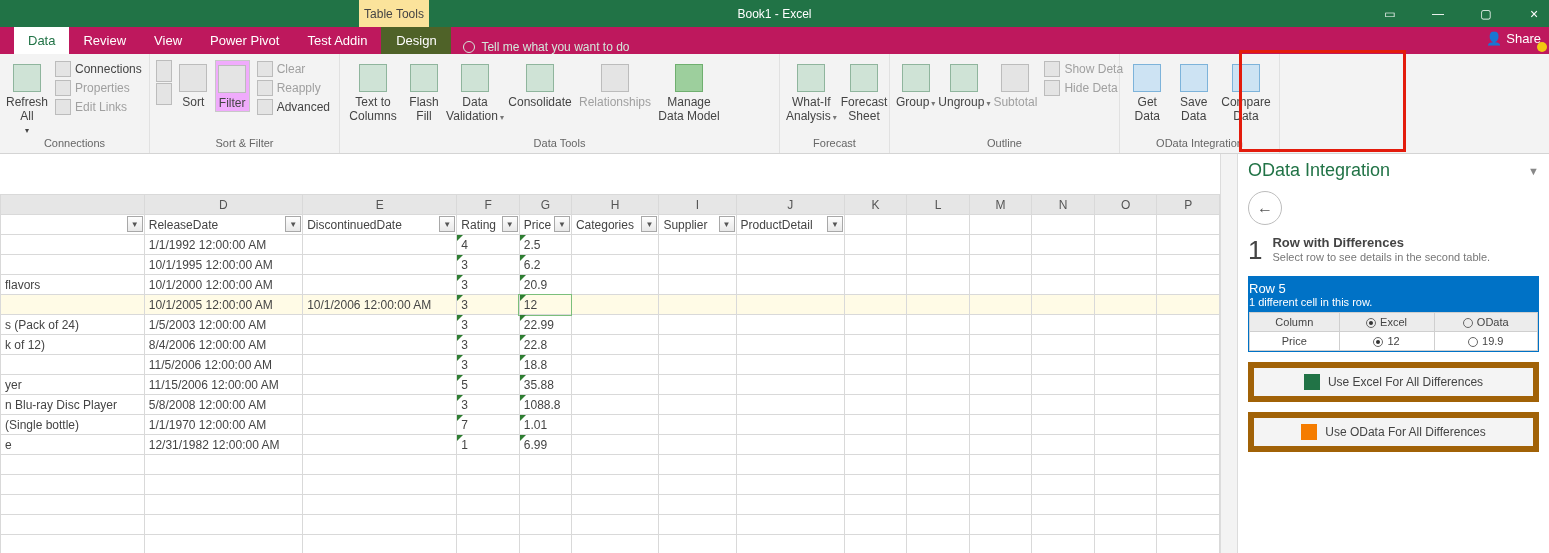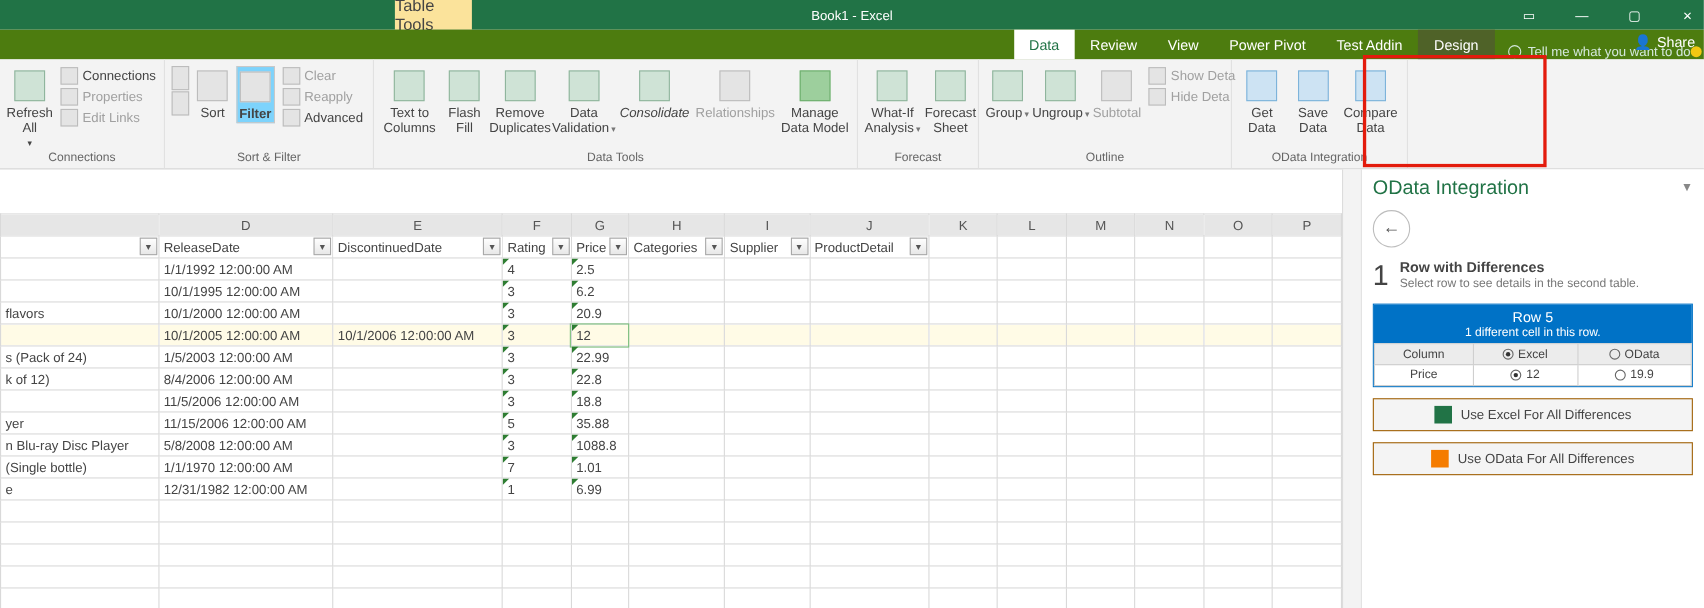--- a/index.html
+++ b/index.html
@@ -1,26 +1,26 @@
 <!DOCTYPE html>
 <html><head>
 <meta charset="utf-8">
 <style>
   * { box-sizing: border-box; margin: 0; padding: 0; font-family: "Segoe UI", Tahoma, sans-serif; }
   html, body { width: 1549px; height: 553px; background: #fff; overflow: hidden; font-size: 12px; color: #444; }
 
   
   .titlebar { height: 27px; background: #217346; display: flex; align-items: center; color: #fff; font-size: 12px; position: relative; }
-  .titlebar .contextual { position: absolute; left: 359px; top: 0; height: 27px; width: 70px; background: #fbe39b; color: #444; display: flex; align-items: center; justify-content: center; font-size: 15px;}
+  .titlebar .contextual { position: absolute; left: 359px; top: 0; height: 27px; width: 70px; background: #fbe39b; color: #444; display: flex; align-items: center; justify-content: center; font-size: 12px;}
   .titlebar .title { position: absolute; left: 50%; transform: translateX(-50%); font-size: 12px; }
   .titlebar .wincontrols { position: absolute; right: 6px; top: 0; height: 27px; display: flex; gap: 30px; align-items: center; font-size: 12px; }
   .titlebar .wincontrols span { width: 18px; text-align: center; }
 
   
-  .ribbontabs { height: 27px; background: #4d7c0f; display: flex; align-items: flex-end; color:#fff; font-size: 13px; position: relative; justify-content: flex-end; }
+  .ribbontabs { height: 27px; background: #be185d; display: flex; align-items: flex-end; color:#fff; font-size: 13px; position: relative; }
   .ribbontabs .tab { padding: 6px 14px 6px 14px; cursor: default; }
   .ribbontabs .tab.active { background: #fff; color: #217346; }
   .ribbontabs .tab.design { background: #4f6228; text-align: center; width:70px;}
   .ribbontabs .tellme { display:flex; align-items:center; gap:6px; padding:0 12px; color:#d4e8dc; font-size:12px;}
   .ribbontabs .tellme .bulb { width:12px; height:12px; border:1px solid #d4e8dc; border-radius:50%; display:inline-block; position:relative;}
   .ribbontabs .share { position:absolute; right:8px; top:4px; display:flex; align-items:center; gap:4px; color:#fff; font-size:13px;}
   .ribbontabs .yelldot { position:absolute; right:2px; bottom:2px; width:10px; height:10px; border-radius:50%; background:#f2c811;}
 
   
   .ribbon { height: 100px; background: #f3f3f3; border-bottom: 1px solid #d4d4d4; display:flex; position:relative; }
@@ -57,28 +57,28 @@
 
   
   .pane { width:312px; border-left:1px solid #dcdcdc; background:#fff; padding:6px 10px 10px 10px; display:flex; flex-direction:column; gap:10px;}
   .pane h1 { color:#217346; font-size:18px; font-weight:400; display:flex; justify-content:space-between; align-items:center;}
   .backbtn{ width:34px; height:34px; border:1px solid #bdbdbd; border-radius:50%; display:flex; align-items:center;justify-content:center; font-size:16px; color:#555;}
   .diffhead{ display:flex; gap:10px; align-items:flex-start;}
   .diffhead .num{ font-size:26px; font-weight:300; color:#444;}
   .diffhead .txt b{ font-size:13px; font-weight:600;}
   .diffhead .txt span{ font-size:11px; color:#777;}
   .card{ border:1px solid #0072c6; }
-  .cardhead{ background:#0072c6; color:#fff; text-align:center; padding:4px 0; font-size:13px;}
+  .cardhead{ background:#0072c6; color:#fff; padding:4px 0; font-size:13px;}
   .cardhead small{display:block; font-size:11px;}
   .cmp { width:100%; border-collapse:collapse;}
   .cmp th,.cmp td{ border:1px solid #cfcfcf; padding:3px 6px; font-size:11px; text-align:center;}
   .cmp th{ background:#ececec; font-weight:normal;}
   .radio{ width:10px; height:10px; border:1px solid #666; border-radius:50%; display:inline-block; vertical-align:middle; margin-right:4px;}
   .radio.on::after{content:""; display:block; width:4px; height:4px; background:#333; border-radius:50%; margin:2px;}
-  .widebtn{ width:100%; border:1px solid #a16207; background:#f4f4f4; padding:6px; font-size:12px; display:flex; align-items:center; justify-content:center; gap:8px;}
+  .widebtn{ width:100%; border:6px solid #a16207; background:#f4f4f4; padding:6px; font-size:12px; display:flex; align-items:center; justify-content:center; gap:8px;}
   .exico{ width:16px; height:16px; background:#217346; display:inline-block;}
   .odico{ width:16px; height:16px; background:#f57c00; display:inline-block;}
 </style>
 </head>
 <body>
 
 <div class="titlebar">
   <div class="contextual">Table Tools</div>
   <div class="title">Book1 - Excel</div>
   <div class="wincontrols">
@@ -143,21 +143,21 @@
       <div class="stack" style="align-items:center;">
         <span class="ic grey" style="height:22px;"></span>
         <span class="ic grey" style="height:22px;"></span>
       </div>
       <div class="bigbtn" style="width:40px;">
           <div class="ico">
             <span class="ic grey" style="width:28px;height:28px;"></span>
           </div>
           <span>Sort</span>
         </div>
-      <div class="bigbtn" style="width:40px;background:#7dd3fc;border:1px solid #c8c8c8;font-weight:bold;">
+      <div class="bigbtn" style="width:40px;background:#f0abfc;border:1px solid #c8c8c8;">
           <div class="ico">
             <span class="ic grey" style="width:28px;height:28px;"></span>
           </div>
           <span>Filter</span>
         </div>
       <div class="stack">
         <div class="smallbtn dim">
             <span class="ic grey"></span>
             <span>Clear</span>
           </div>
@@ -185,29 +185,23 @@
       <div class="bigbtn" style="width:40px;">
           <div class="ico">
             <span class="ic" style="width:28px;height:28px;"></span>
           </div>
           <span>Flash Fill</span>
         </div>
       <div class="bigbtn">
           <div class="ico">
             <span class="ic" style="width:28px;height:28px;"></span>
           </div>
-          <span>Remove Duplicates</span>
-        </div>
-      <div class="bigbtn">
-          <div class="ico">
-            <span class="ic" style="width:28px;height:28px;"></span>
-          </div>
           <span class="caret">Data Validation</span>
         </div>
-      <div class="bigbtn" style="width:68px;font-style:italic;">
+      <div class="bigbtn" style="width:68px;">
           <div class="ico">
             <span class="ic" style="width:28px;height:28px;"></span>
           </div>
           <span>Consolidate</span>
         </div>
       <div class="bigbtn dim" style="width:74px;color:#a0a0a0;">
           <div class="ico">
             <span class="ic grey" style="width:28px;height:28px;"></span>
           </div>
           <span>Relationships</span>

